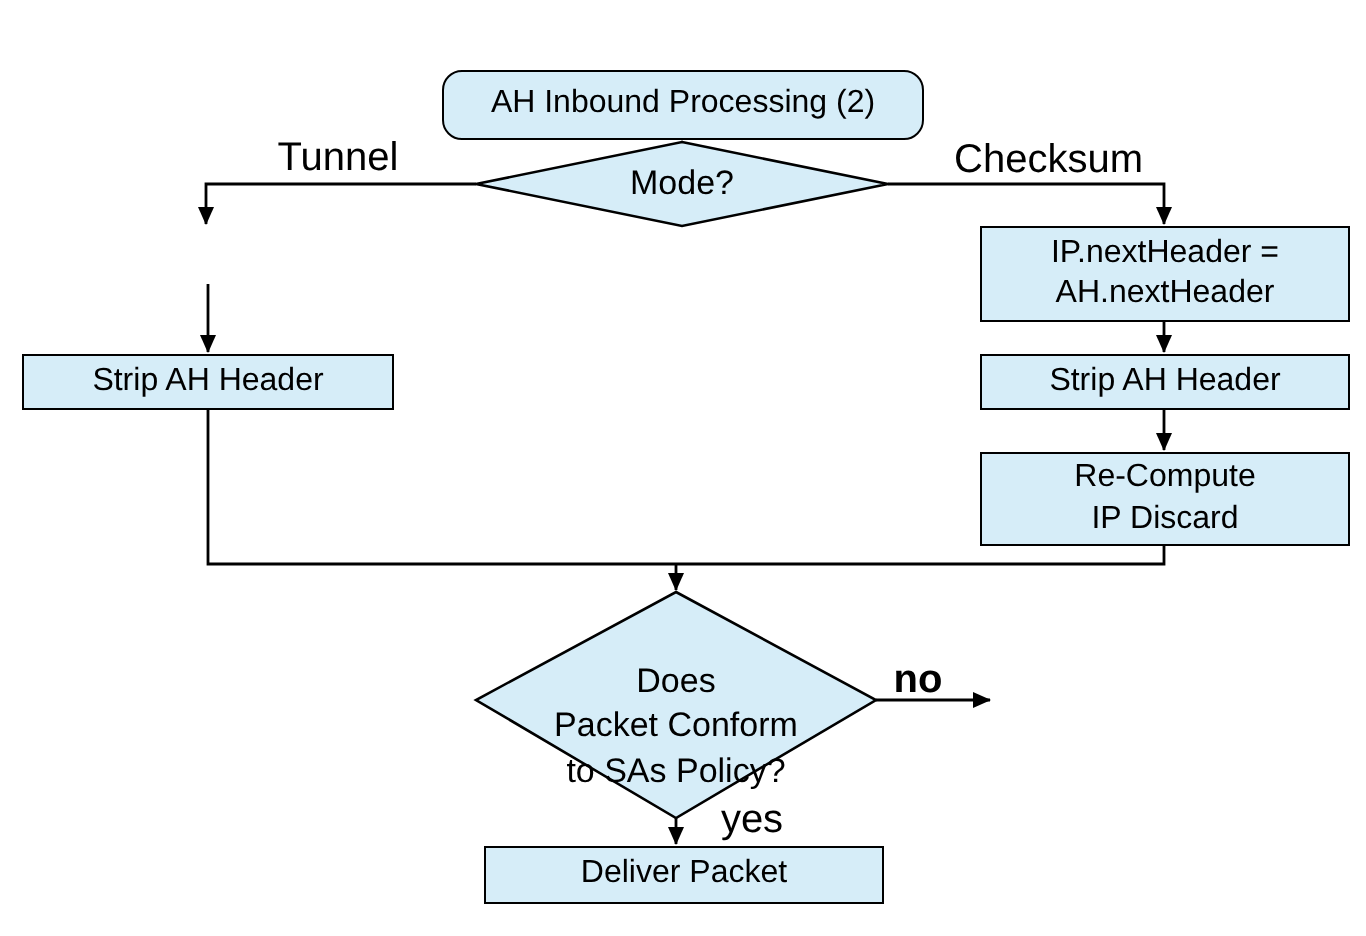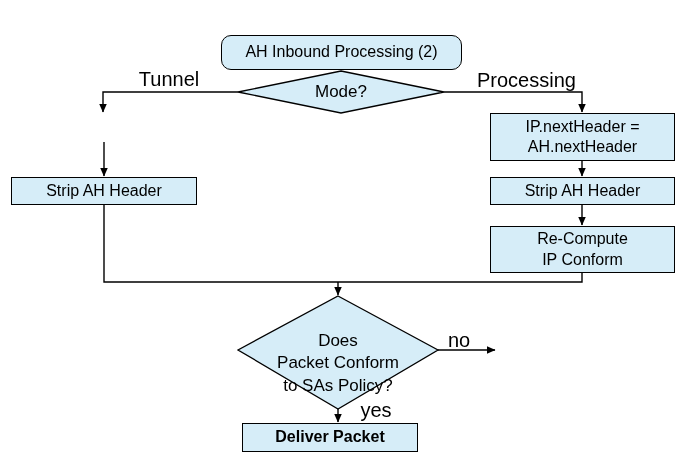--- a/index.html
+++ b/index.html
@@ -43,26 +43,26 @@
     text-align:center;
   }
   
   #node-start        {left:221px;top:7px;  width:241px;height:35px;}
   #node-strip-outer  {left:11px; top:113px;width:186px;height:29px;}
   #node-strip-ah-l   {left:11px; top:177px;width:186px;height:28px;}
   #node-ip-next      {left:490px;top:113px;width:185px;height:48px;}
   #node-strip-ah-r   {left:490px;top:177px;width:185px;height:28px;}
   #node-recompute    {left:490px;top:226px;width:185px;height:47px;}
   #node-discard      {left:496px;top:329px;width:165px;height:47px;}
-  #node-deliver      {left:242px;top:423px;width:176px;height:29px;font-weight:bold;}
+  #node-deliver      {left:242px;top:423px;width:200px;height:29px;}
   #text-mode         {left:238px;top:71px; width:206px;height:42px;}
   #text-policy       {left:238px;top:307px;width:200px;height:113px;}
   #label-tunnel      {left:129px;top:68px; width:80px;}
   #label-transport   {left:477px;top:69px; width:84px;}
-  #label-no          {left:444px;top:329px;width:30px;}
+  #label-no          {left:444px;top:329px;width:30px;font-weight:bold;}
   #label-yes         {left:356px;top:399px;width:40px;}
 </style>
 </head>
 <body>
 
 <div class="canvas">
 
   <svg class="connectors" viewBox="0 0 683 468" xmlns="http://www.w3.org/2000/svg">
     <defs>
       <marker id="arrow" viewBox="0 0 9 8" markerWidth="9" markerHeight="8" refX="8.5" refY="4" orient="auto" markerUnits="userSpaceOnUse">
@@ -89,32 +89,32 @@
 
 
   <div class="node" id="node-strip-ah-l">Strip AH Header</div>
 
   <div class="node" id="node-ip-next">IP.nextHeader =
 AH.nextHeader</div>
 
   <div class="node" id="node-strip-ah-r">Strip AH Header</div>
 
   <div class="node" id="node-recompute">Re-Compute
-IP Conform</div>
+IP Discard</div>
 
 
   <div class="node" id="node-deliver">Deliver Packet</div>
 
   <div class="diamond-text" id="text-mode">Mode?</div>
 
   <div class="diamond-text" id="text-policy">Does
 Packet Conform
 to SAs Policy?</div>
 
   <div class="edge-label" id="label-tunnel">Tunnel</div>
 
-  <div class="edge-label" id="label-transport">Processing</div>
+  <div class="edge-label" id="label-transport">Checksum</div>
 
   <div class="edge-label" id="label-no">no</div>
 
   <div class="edge-label" id="label-yes">yes</div>
 
 </div>
 
 </body></html>

